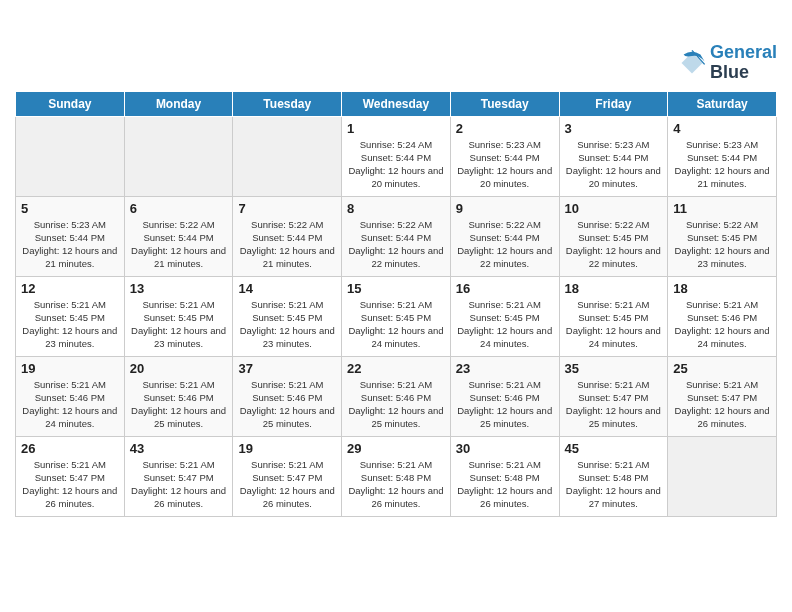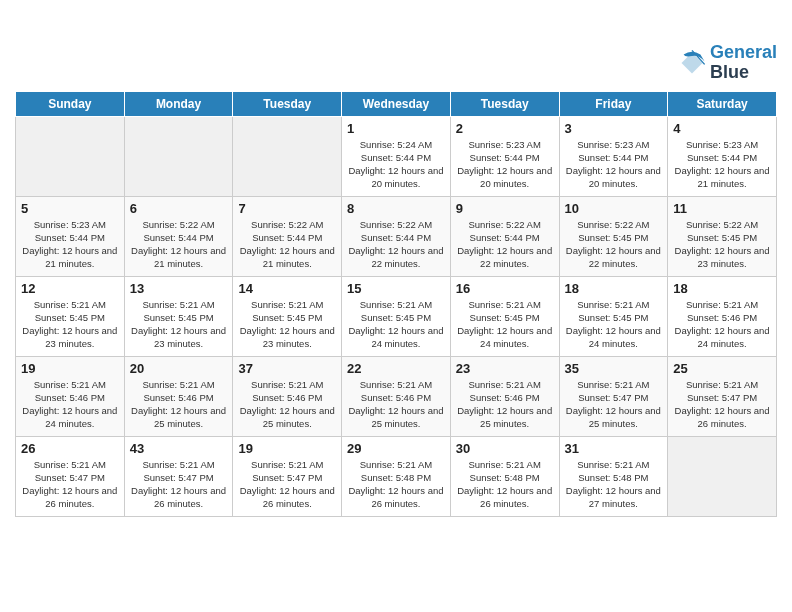--- a/index.html
+++ b/index.html
@@ -254,19 +254,19 @@
         </td>
         <td>
           <div class="day-num">29</div>
           <div class="day-info">Sunrise: 5:21 AM<br>Sunset: 5:48 PM<br>Daylight: 12 hours and 26 minutes.</div>
         </td>
         <td>
           <div class="day-num">30</div>
           <div class="day-info">Sunrise: 5:21 AM<br>Sunset: 5:48 PM<br>Daylight: 12 hours and 26 minutes.</div>
         </td>
         <td>
-          <div class="day-num">31</div>
+          <div class="day-num">45</div>
           <div class="day-info">Sunrise: 5:21 AM<br>Sunset: 5:48 PM<br>Daylight: 12 hours and 27 minutes.</div>
         </td>
         <td class="empty"></td>
       </tr>
     </tbody>
 </table>
 
 </body></html>

